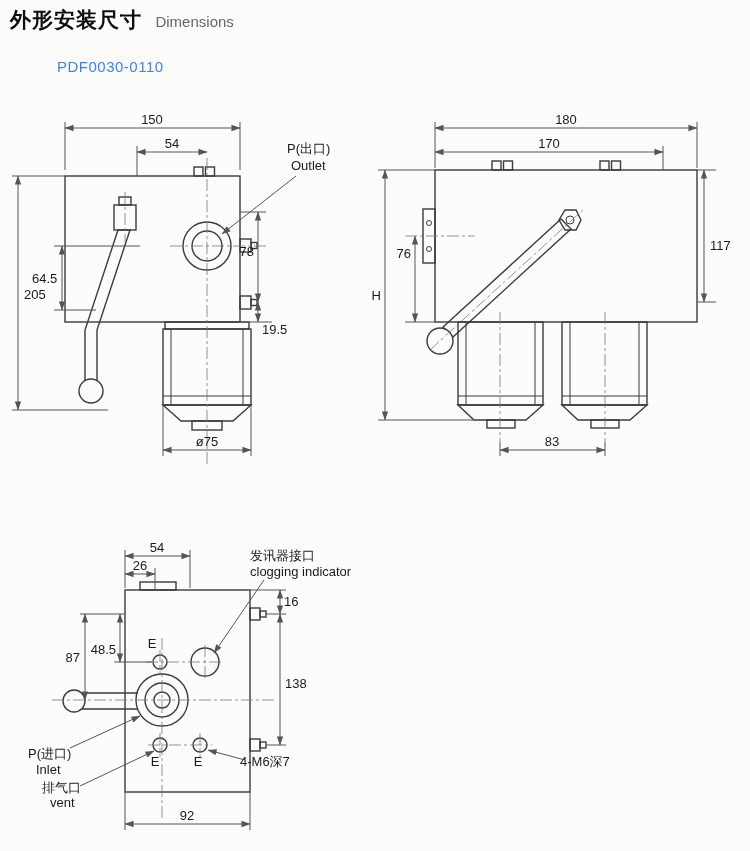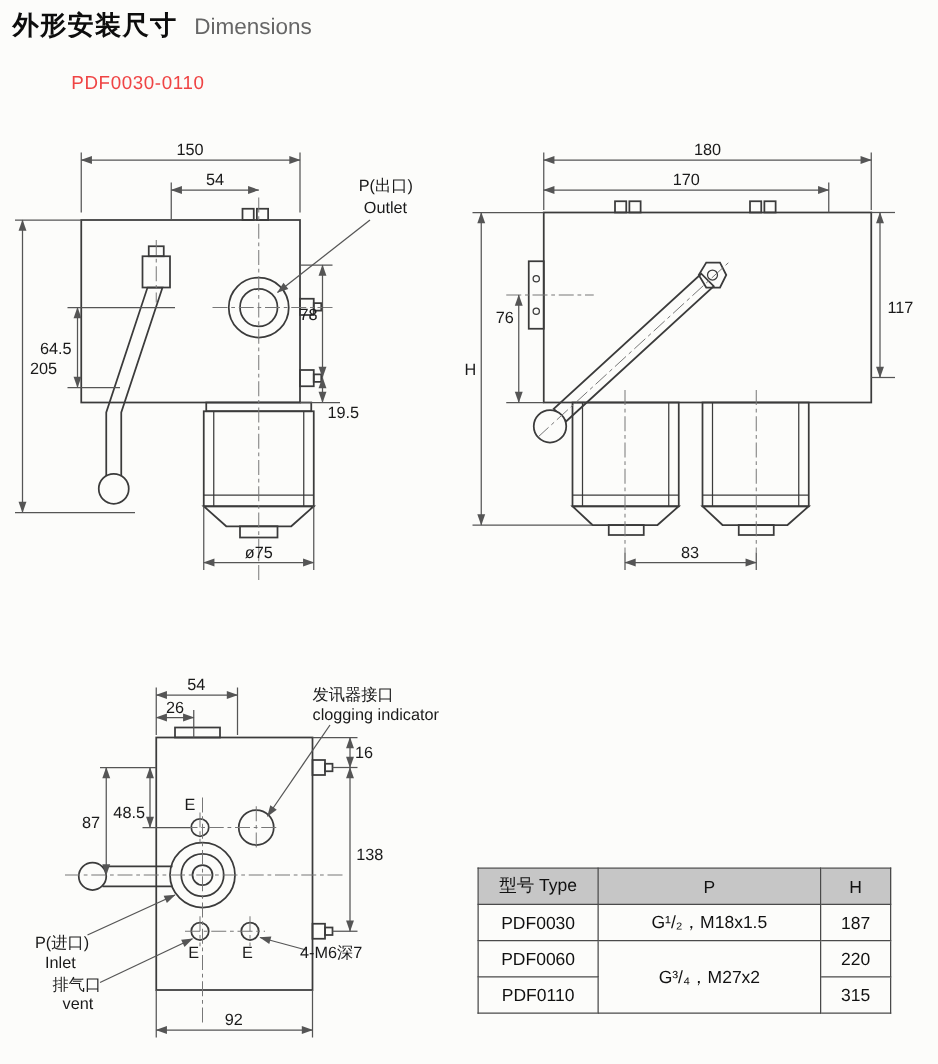--- a/index.html
+++ b/index.html
@@ -5,22 +5,22 @@
   * { margin:0; padding:0; box-sizing:border-box; }
   html,body { width:750px; height:851px; }
   body {
     background:#fcfcfa;
     font-family:"Liberation Sans","DejaVu Sans",sans-serif;
     position:relative; overflow:hidden; color:#1a1a1a;
   }
   .page { position:absolute; inset:0; }
   .title-row { position:absolute; left:10px; top:6px; white-space:nowrap; }
   .title-cn { font-size:21px; font-weight:bold; color:#0d0d0d; letter-spacing:1px;font-family:Liberation Serif, serif; }
-  .title-en { font-size:18px; color:#666; margin-left:9px; }
-  .model { position:absolute; left:57px; top:58px; font-size:15px; color:#ef4444; letter-spacing:0.5px; }
+  .title-en { font-size:15px; color:#666; margin-left:9px; }
+  .model { position:absolute; left:57px; top:58px; font-size:15px; color:#3b82f6; letter-spacing:0.5px; }
   svg { position:absolute; overflow:visible; }
   svg text { font-family:"Liberation Sans","DejaVu Sans",sans-serif; font-size:13px; fill:#1a1a1a; }
   .out  { fill:none; stroke:#3b3b3b; stroke-width:1.4; }
   .out2 { fill:none; stroke:#3b3b3b; stroke-width:1; }
   .fillw{ fill:#fcfcfa; stroke:#3b3b3b; stroke-width:1.4; }
   .dim  { fill:none; stroke:#555; stroke-width:1; }
   .cl   { fill:none; stroke:#777; stroke-width:0.8; stroke-dasharray:12 3 3 3; }
   table.spec { position:absolute; left:382px; top:694px; border-collapse:collapse; background:#fcfcfa; }
   .spec th, .spec td {
     border:1px solid #4a4a4a; text-align:center; vertical-align:middle;
@@ -234,37 +234,14 @@
       <text x="240" y="766">4-M6深7</text>
       <text x="250" y="560">发讯器接口</text>
       <text x="250" y="576">clogging indicator</text>
       <text x="28" y="758">P(进口)</text>
       <text x="36" y="774">Inlet</text>
       <text x="42" y="792">排气口</text>
       <text x="50" y="807">vent</text>
     </g>
   </svg>
 
-  <table class="spec">
-    <tbody>
-        <tr>
-      <th class="c-type">型号 Type</th>
-      <th class="c-p">P</th>
-      <th class="c-h">H</th>
-    </tr>
-    <tr>
-      <td>PDF0030</td>
-      <td>G¹/₂，M18x1.5</td>
-      <td>187</td>
-    </tr>
-    <tr>
-      <td>PDF0060</td>
-      <td rowspan="2">G³/₄，M27x2</td>
-      <td>220</td>
-    </tr>
-    <tr>
-      <td>PDF0110</td>
-      <td>315</td>
-    </tr>
-  </tbody>
-    </table>
 
 </div>
 
 </body></html>

